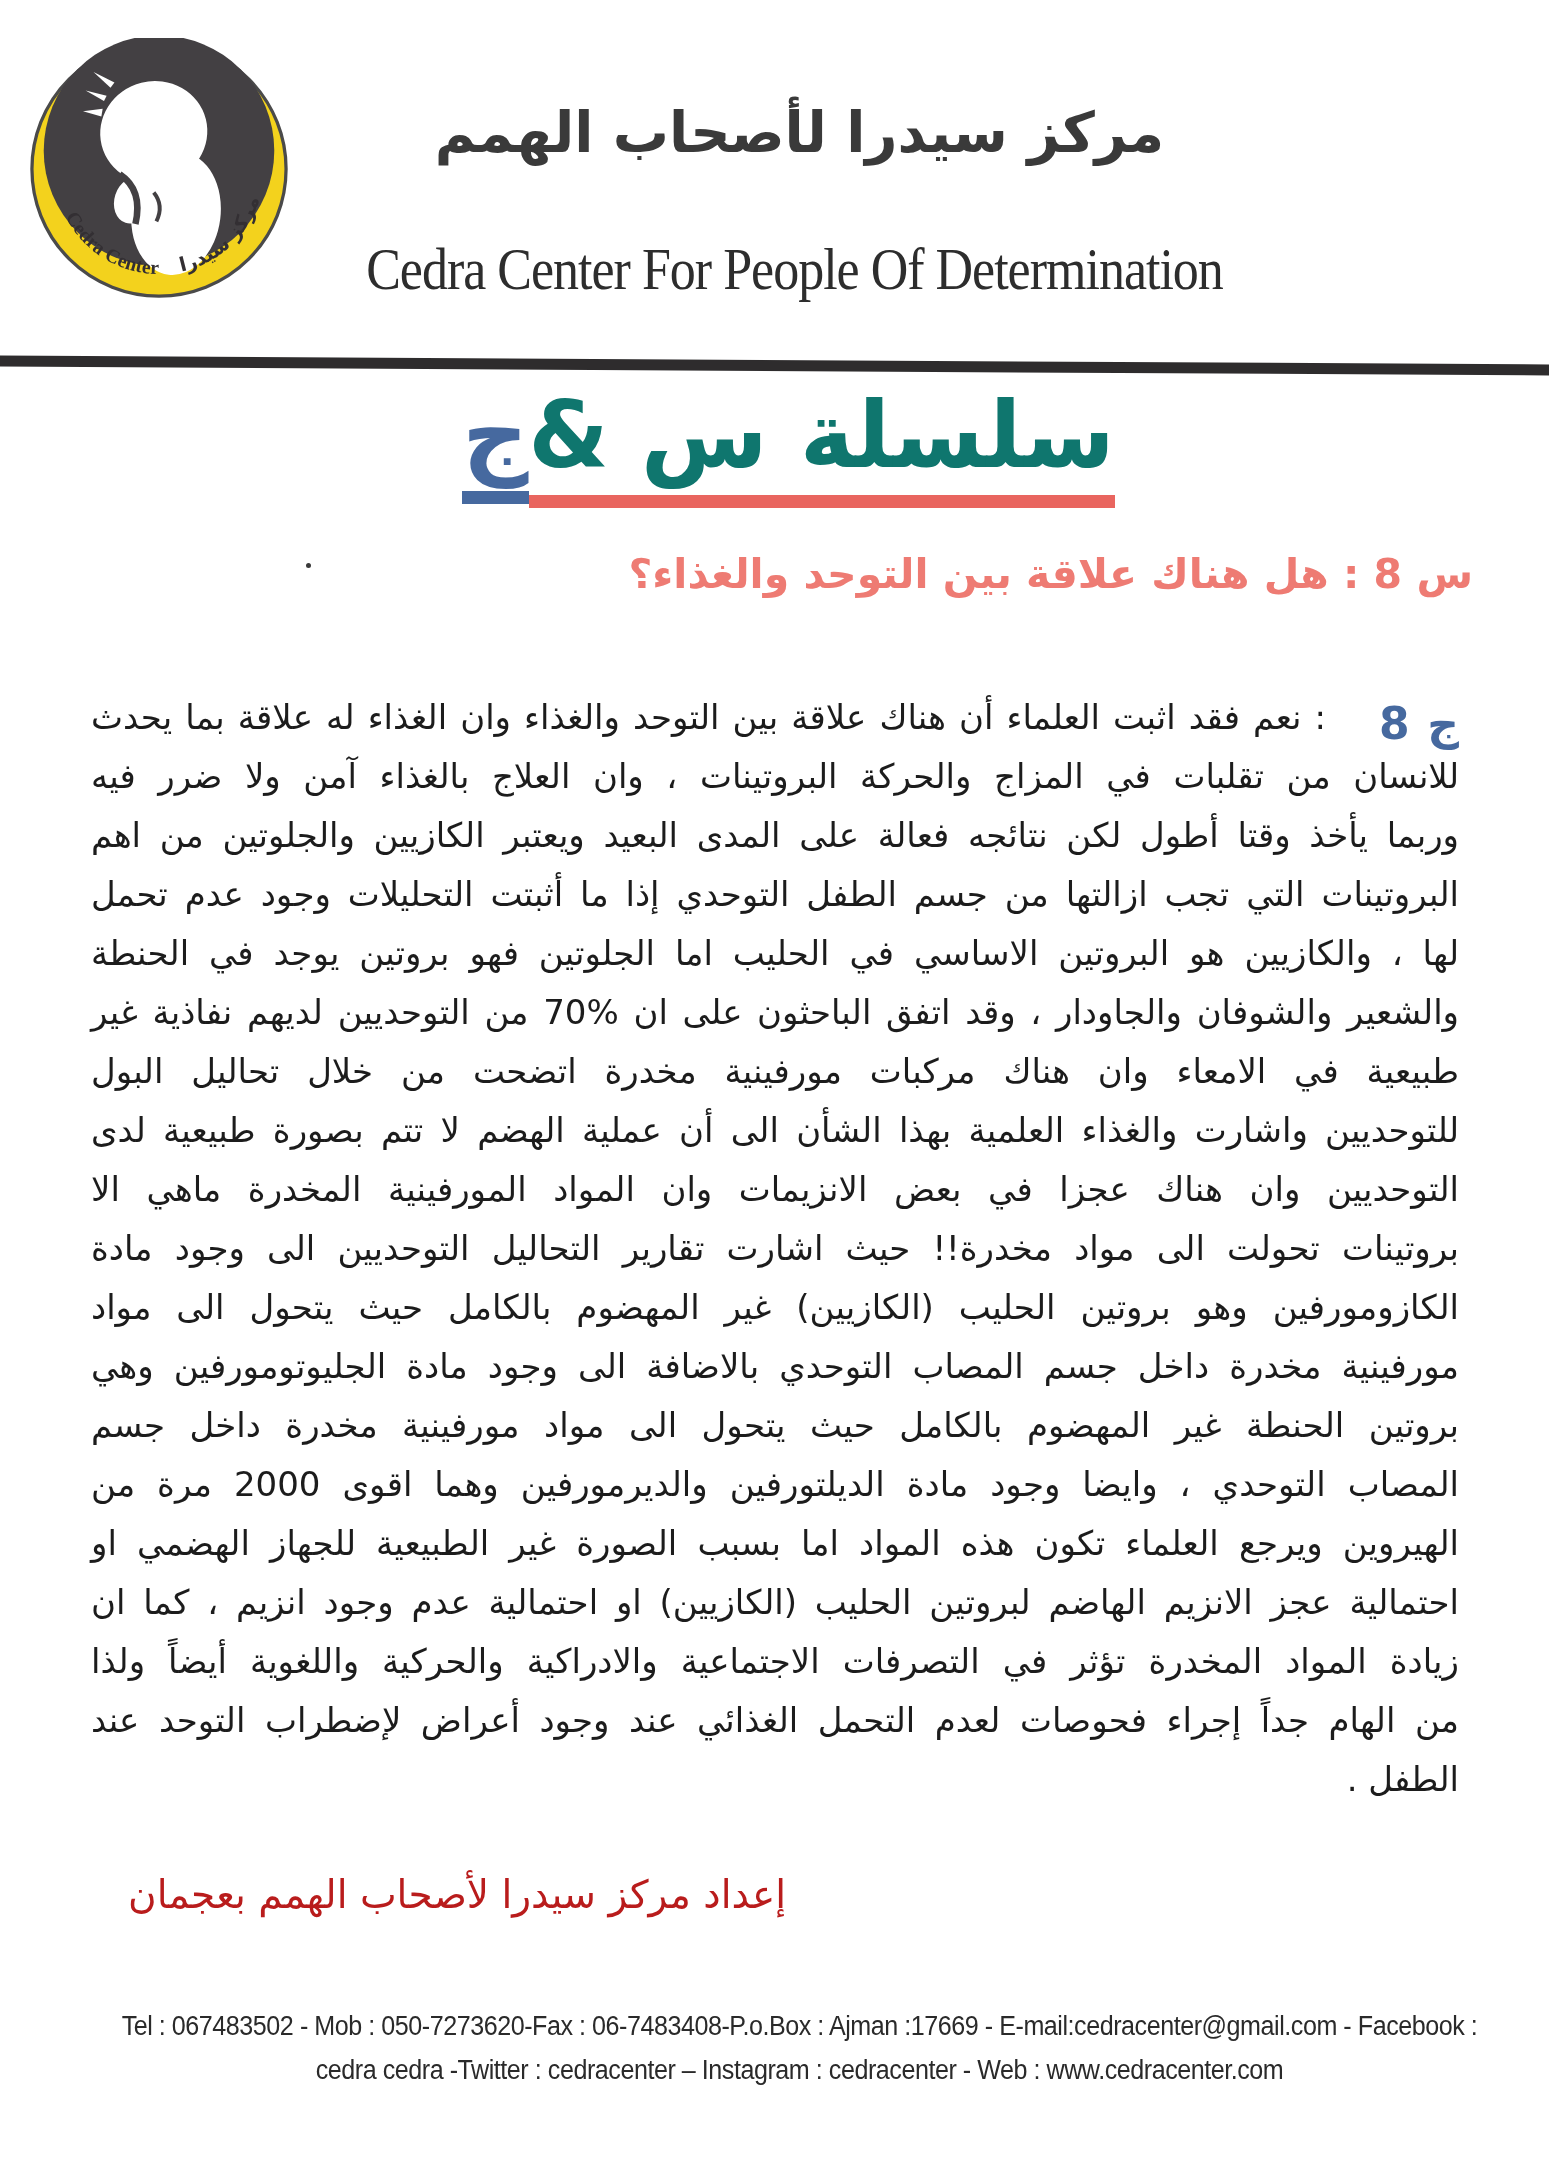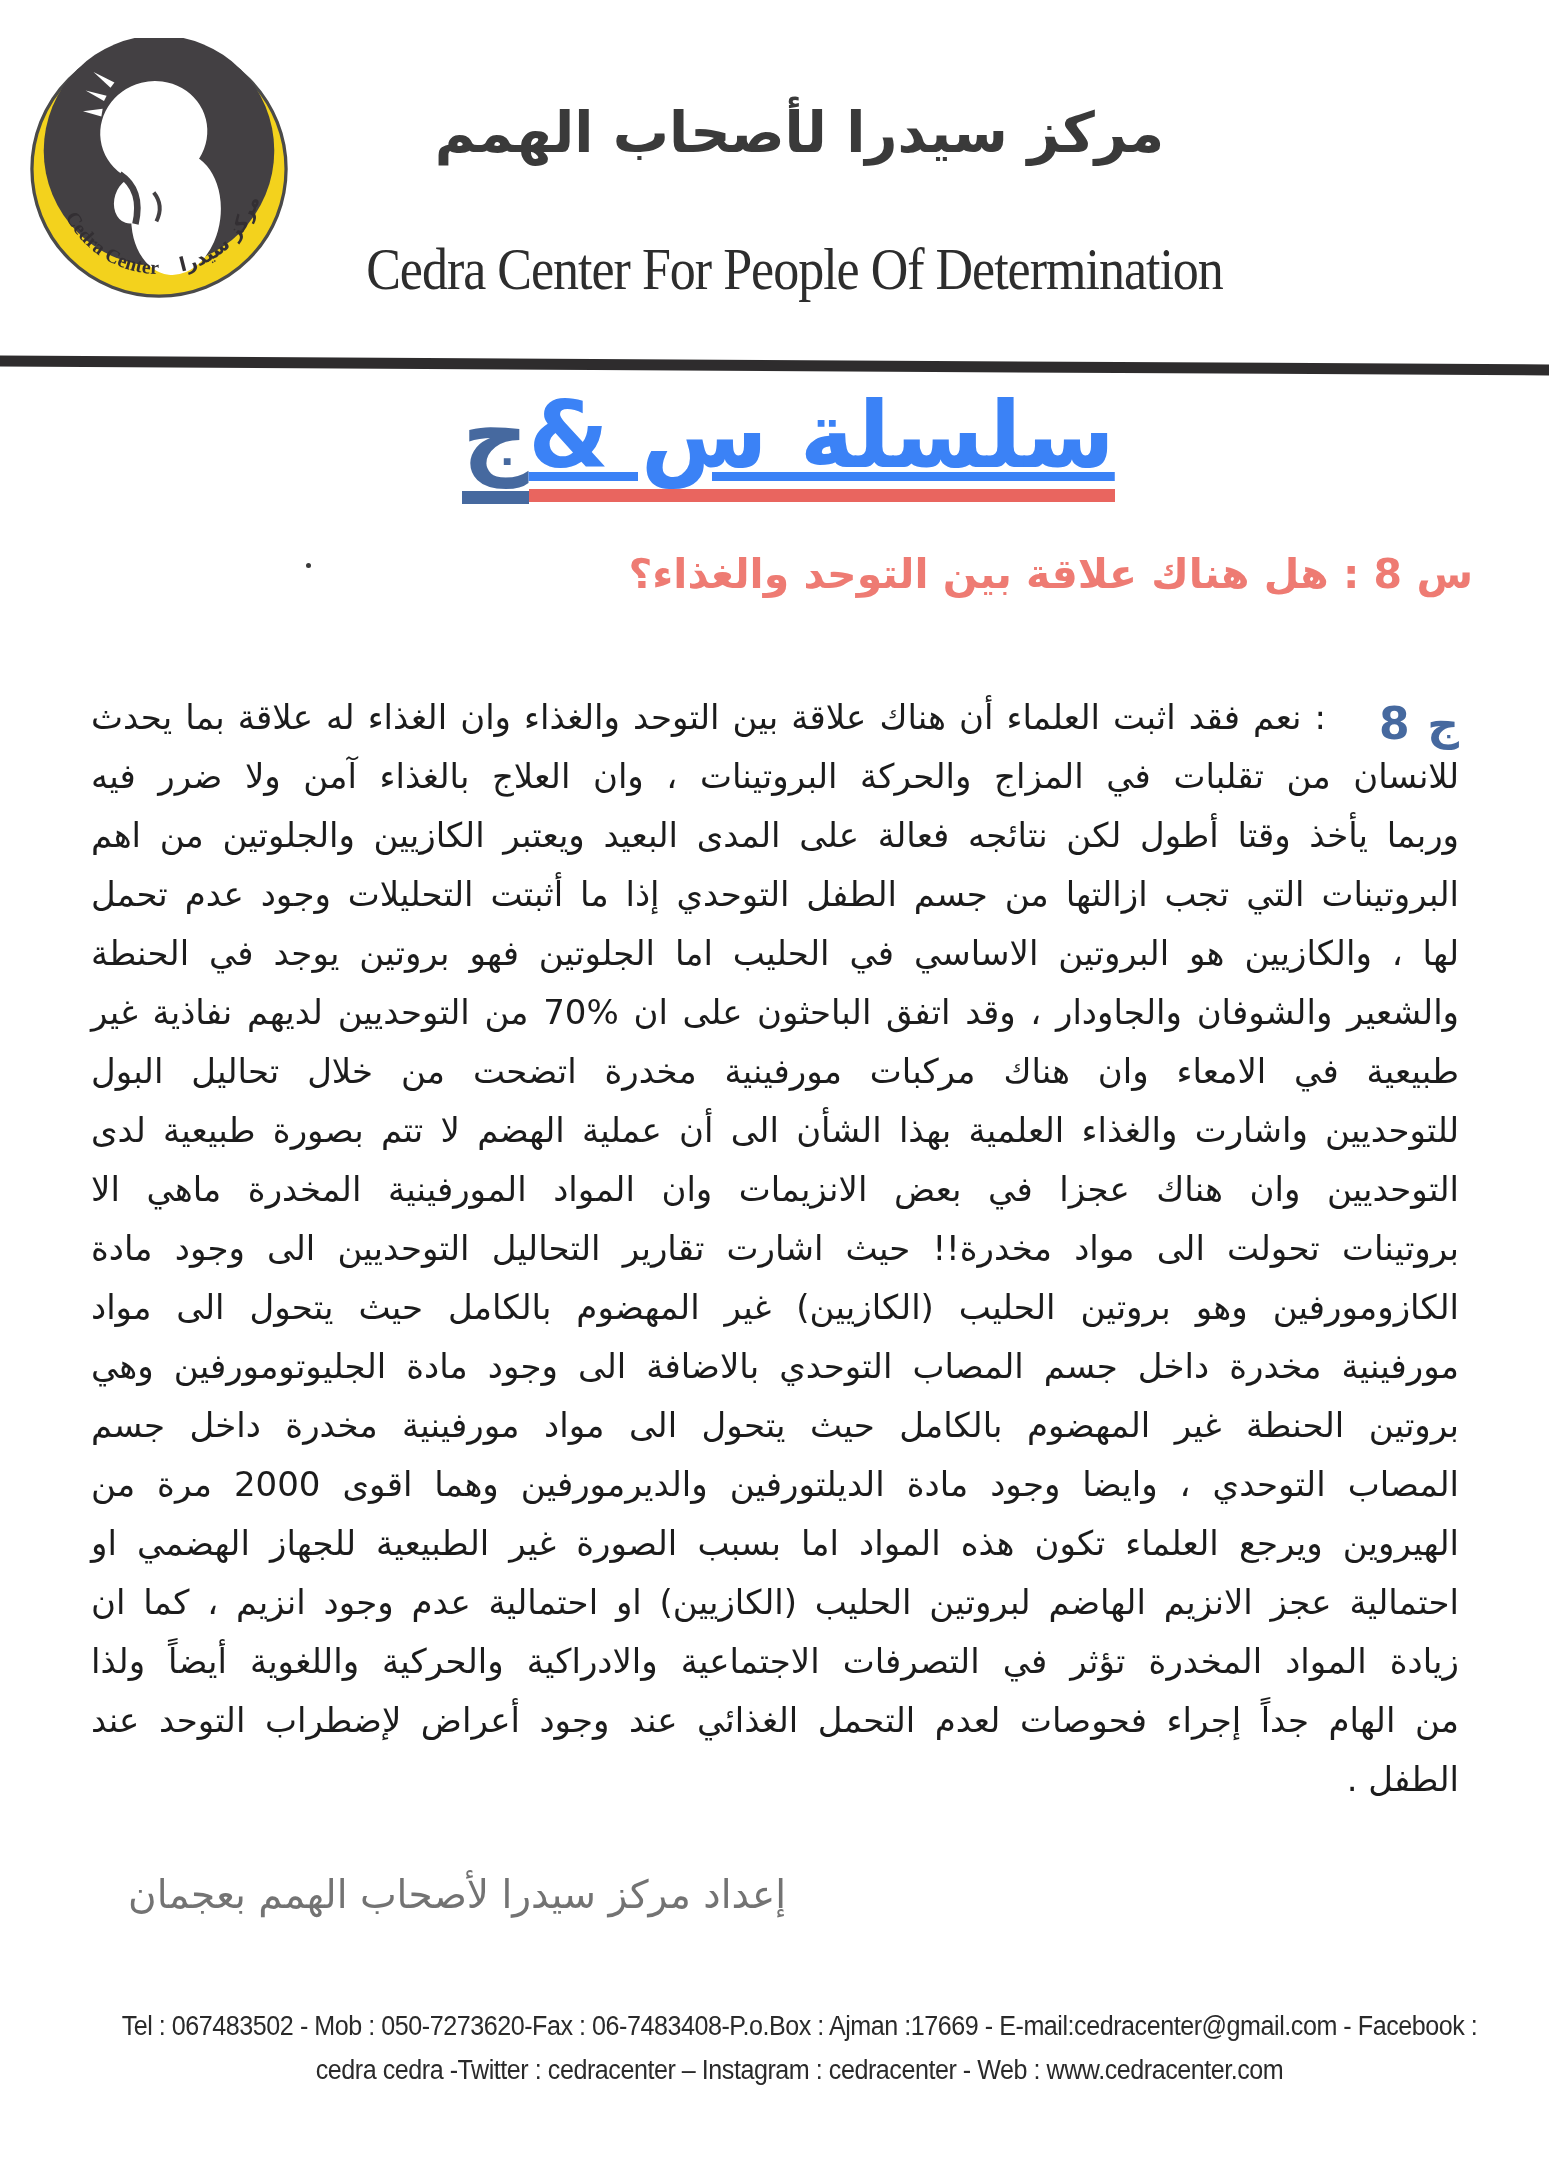--- a/index.html
+++ b/index.html
@@ -28,21 +28,21 @@
   .black-bar{
     position:absolute;top:360px;left:-6px;width:1561px;height:11px;
     background:#2e2c2d;transform:rotate(0.33deg);
   }
   
   .series-title{
     position:absolute;top:382px;left:0;width:100%;
     text-align:center;transform:translateX(14px);
     direction:rtl;font-size:92px;font-weight:bold;white-space:nowrap;
   }
-  .series-red{color:#3b82f6;border-bottom:13px solid #e9655f;padding-bottom:0;text-decoration:underline;}
+  .series-red{color:#0f766e;border-bottom:13px solid #e9655f;padding-bottom:6px;}
   .series-blue{color:#46699f;border-bottom:13px solid #46699f;padding-bottom:2px;}
   .question{
     position:absolute;top:550px;right:76px;
     direction:rtl;font-size:41px;font-weight:bold;color:#ee7b73;
     white-space:nowrap;
   }
   .artifact-dot{
     position:absolute;top:563px;left:306px;width:5px;height:5px;
     border-radius:50%;background:#3a3a3a;
   }
@@ -54,21 +54,21 @@
     text-align:justify;text-align-last:justify;
     white-space:nowrap;
   }
   .line-last{text-align-last:right;white-space:normal;}
   .answer-prefix{
     font-size:44px;font-weight:bold;color:#46699f;
     line-height:0;vertical-align:-10px;letter-spacing:2px;margin-left:40px;
   }
   .prepared-by{
     position:absolute;top:1872px;left:128px;
-    direction:rtl;font-size:39px;color:#737373;white-space:nowrap;
+    direction:rtl;font-size:39px;color:#b91c1c;white-space:nowrap;
   }
   
   .footer{
     position:absolute;top:2004px;left:0;width:100%;
     text-align:center;transform:translateX(25px) scaleX(0.93);
     font-family:"Liberation Sans","DejaVu Sans",sans-serif;
     color:#2a2a2a;
   }
   .footer-line{font-size:27px;line-height:44px;letter-spacing:-0.5px;white-space:nowrap;}
 </style>

